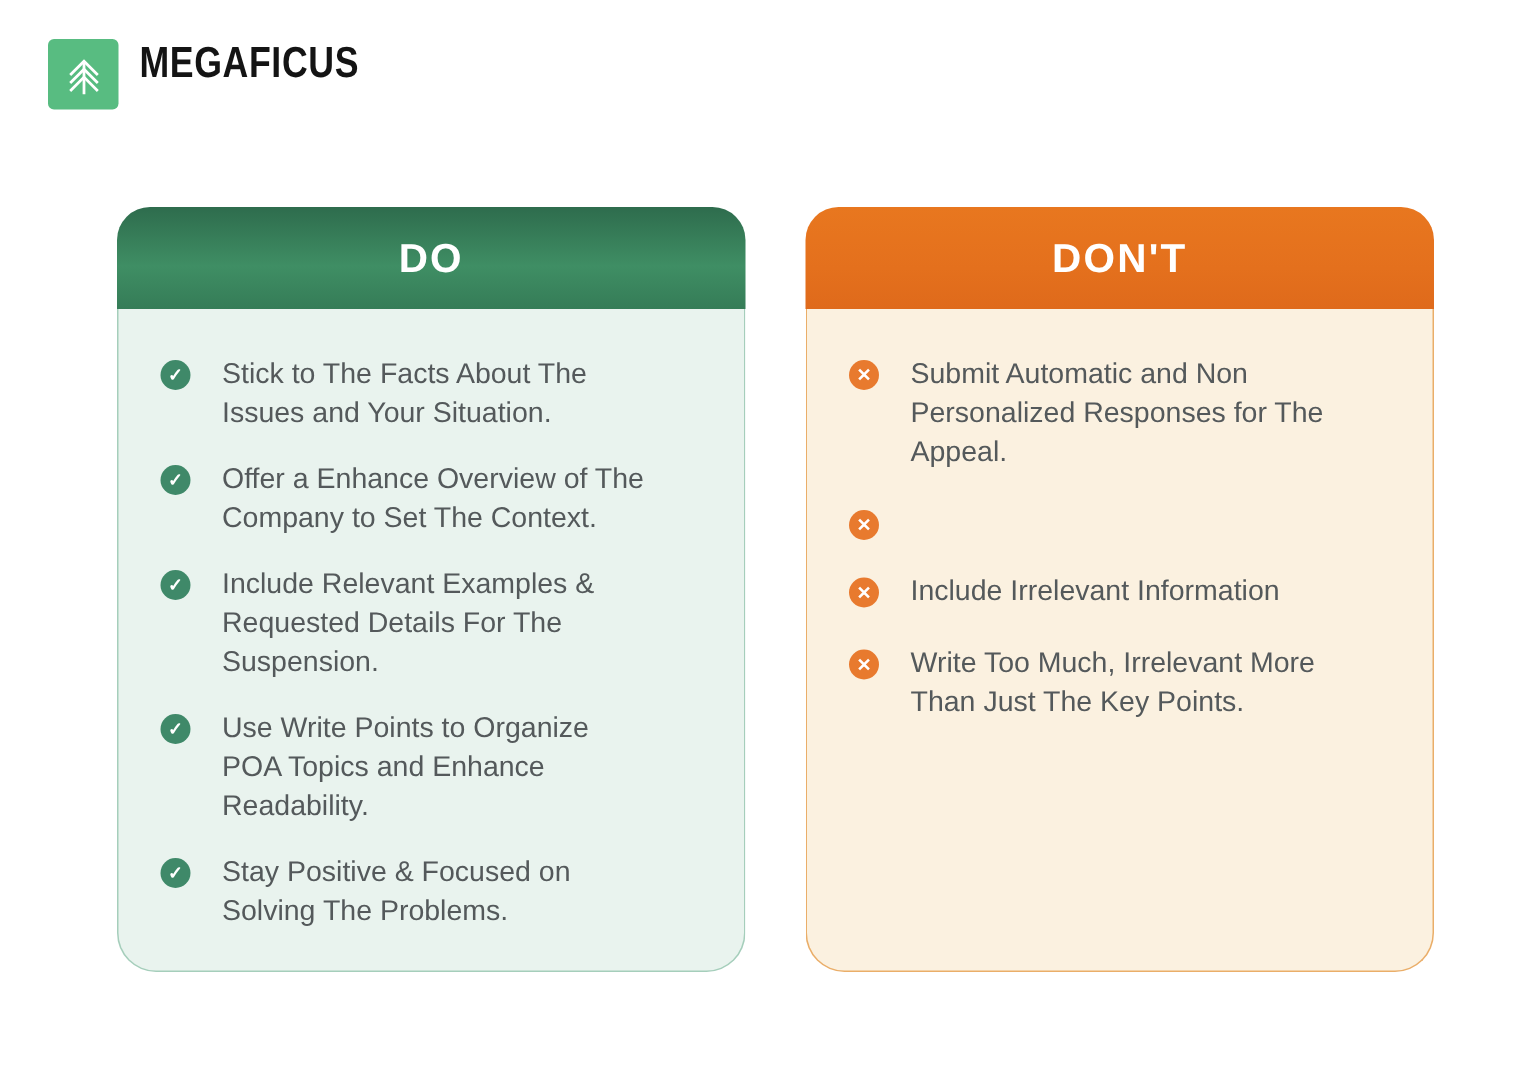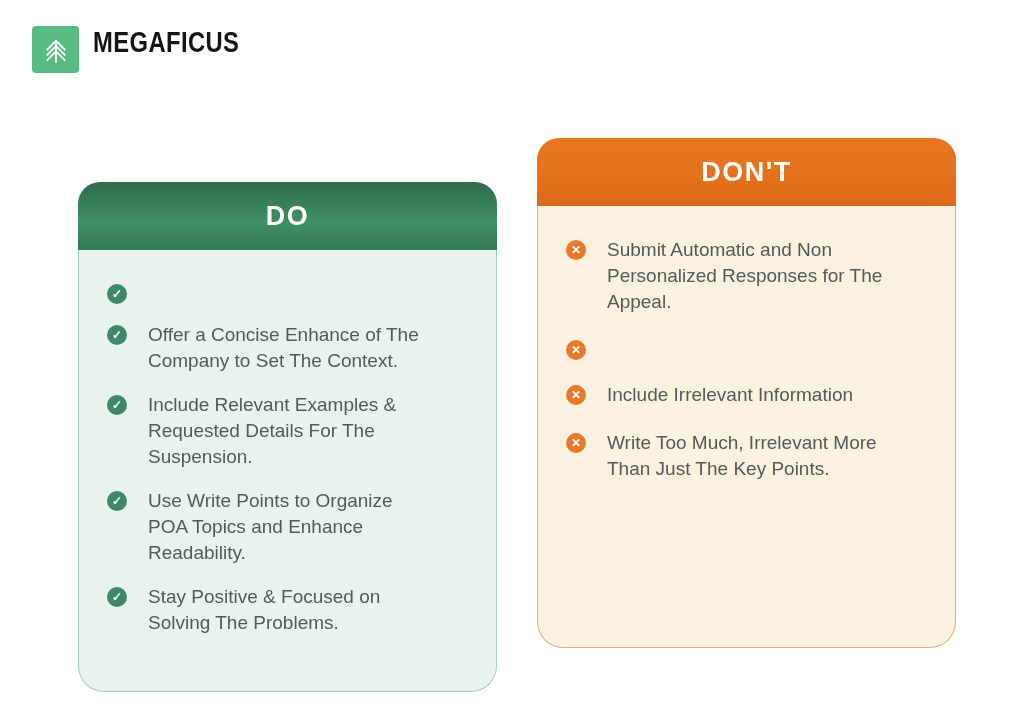--- a/index.html
+++ b/index.html
@@ -44,21 +44,21 @@
     white-space: nowrap;
   }
 
   
   .card {
     position: absolute;
     top: 138px;
     width: 419px;
     height: 510px;
   }
-  .card-do   { left: 78px; margin-top: 44px; }
+  .card-do   { left: 78px; }
   .card-dont { left: 527px; padding-left: 10px; }
 
   .card-header {
     height: 68px;
     border-radius: 22px 22px 0 0;
     display: flex;
     align-items: center;
     justify-content: center;
     color: #ffffff;
     font-size: 27px;
@@ -148,24 +148,26 @@
   </div>
 
   <div class="card card-do">
     <div class="card-header header-do">
       <span>DO</span>
     </div>
     <div class="card-body body-do">
       <ul class="items list-do">
         <li class="item">
           <span class="bullet bullet-check">✓</span>
-        </li>
-        <li class="item">
-          <span class="bullet bullet-check">✓</span>
-          <span class="item-text">Offer a Concise Enhance of The
+          <span class="item-text">Stick to The Facts About The
+Issues and Your Situation.</span>
+        </li>
+        <li class="item">
+          <span class="bullet bullet-check">✓</span>
+          <span class="item-text">Offer a Enhance Overview of The
 Company to Set The Context.</span>
         </li>
         <li class="item">
           <span class="bullet bullet-check">✓</span>
           <span class="item-text">Include Relevant Examples &amp;
 Requested Details For The
 Suspension.</span>
         </li>
         <li class="item">
           <span class="bullet bullet-check">✓</span>

